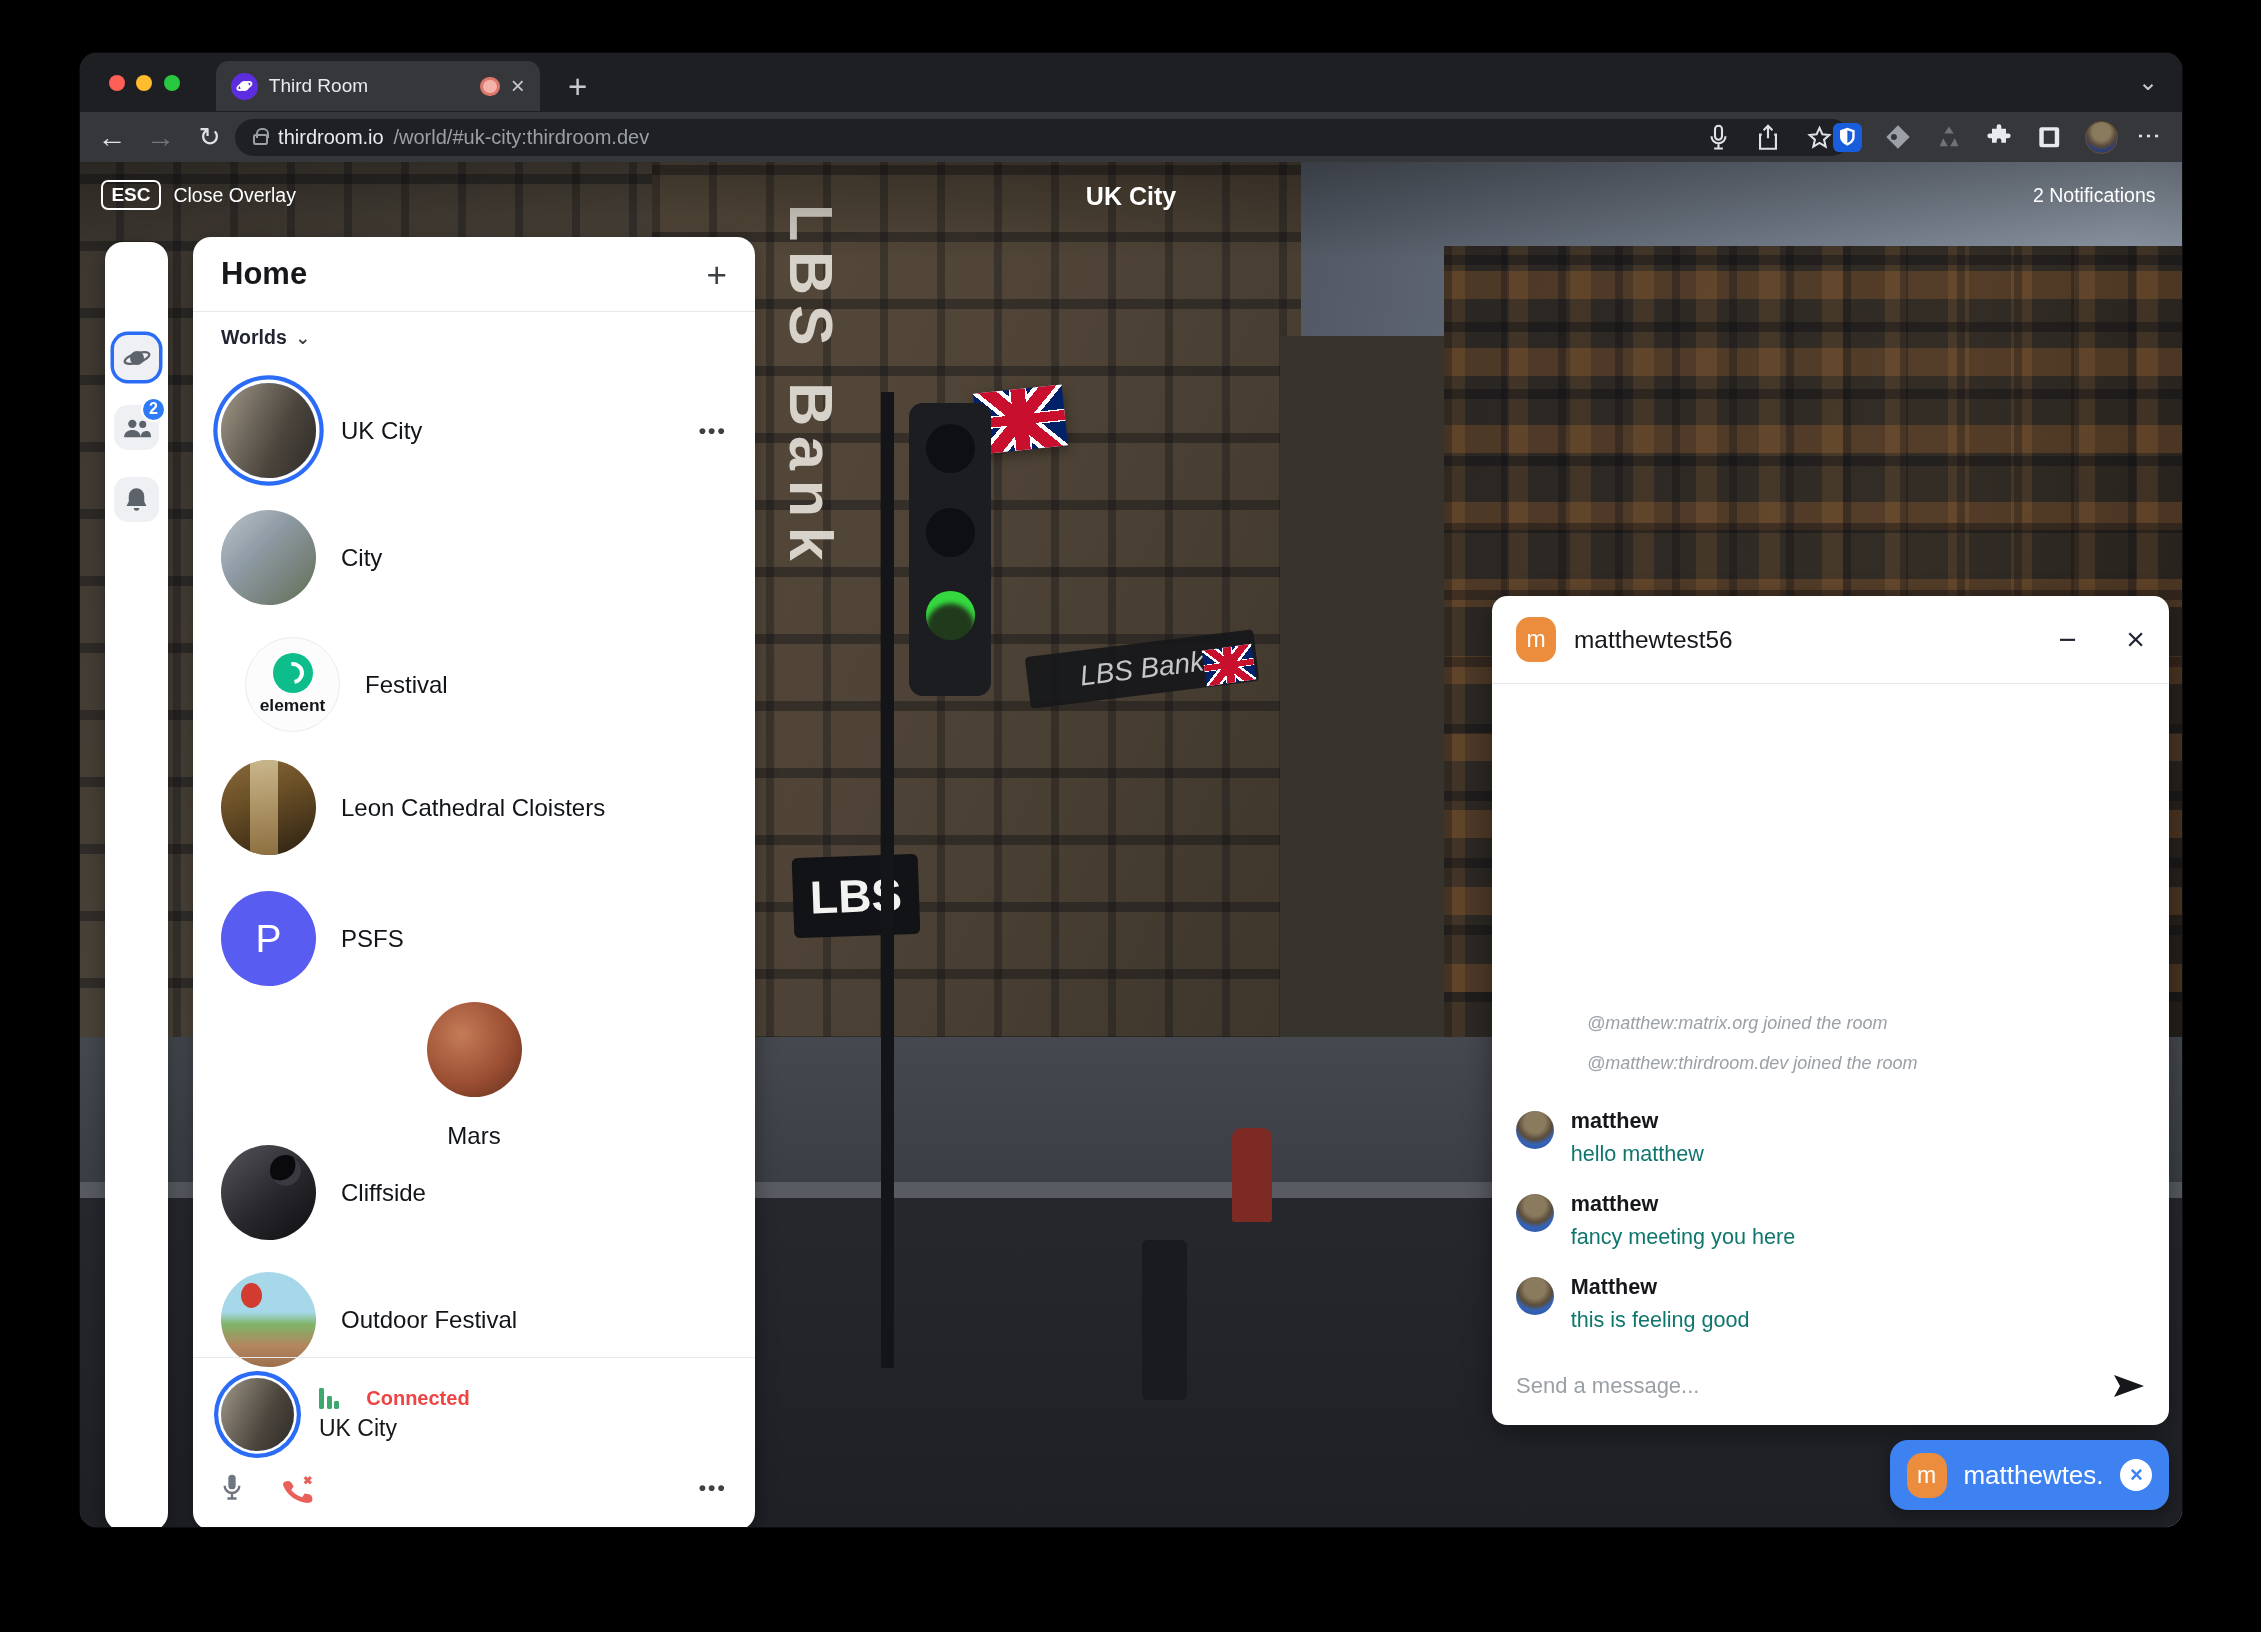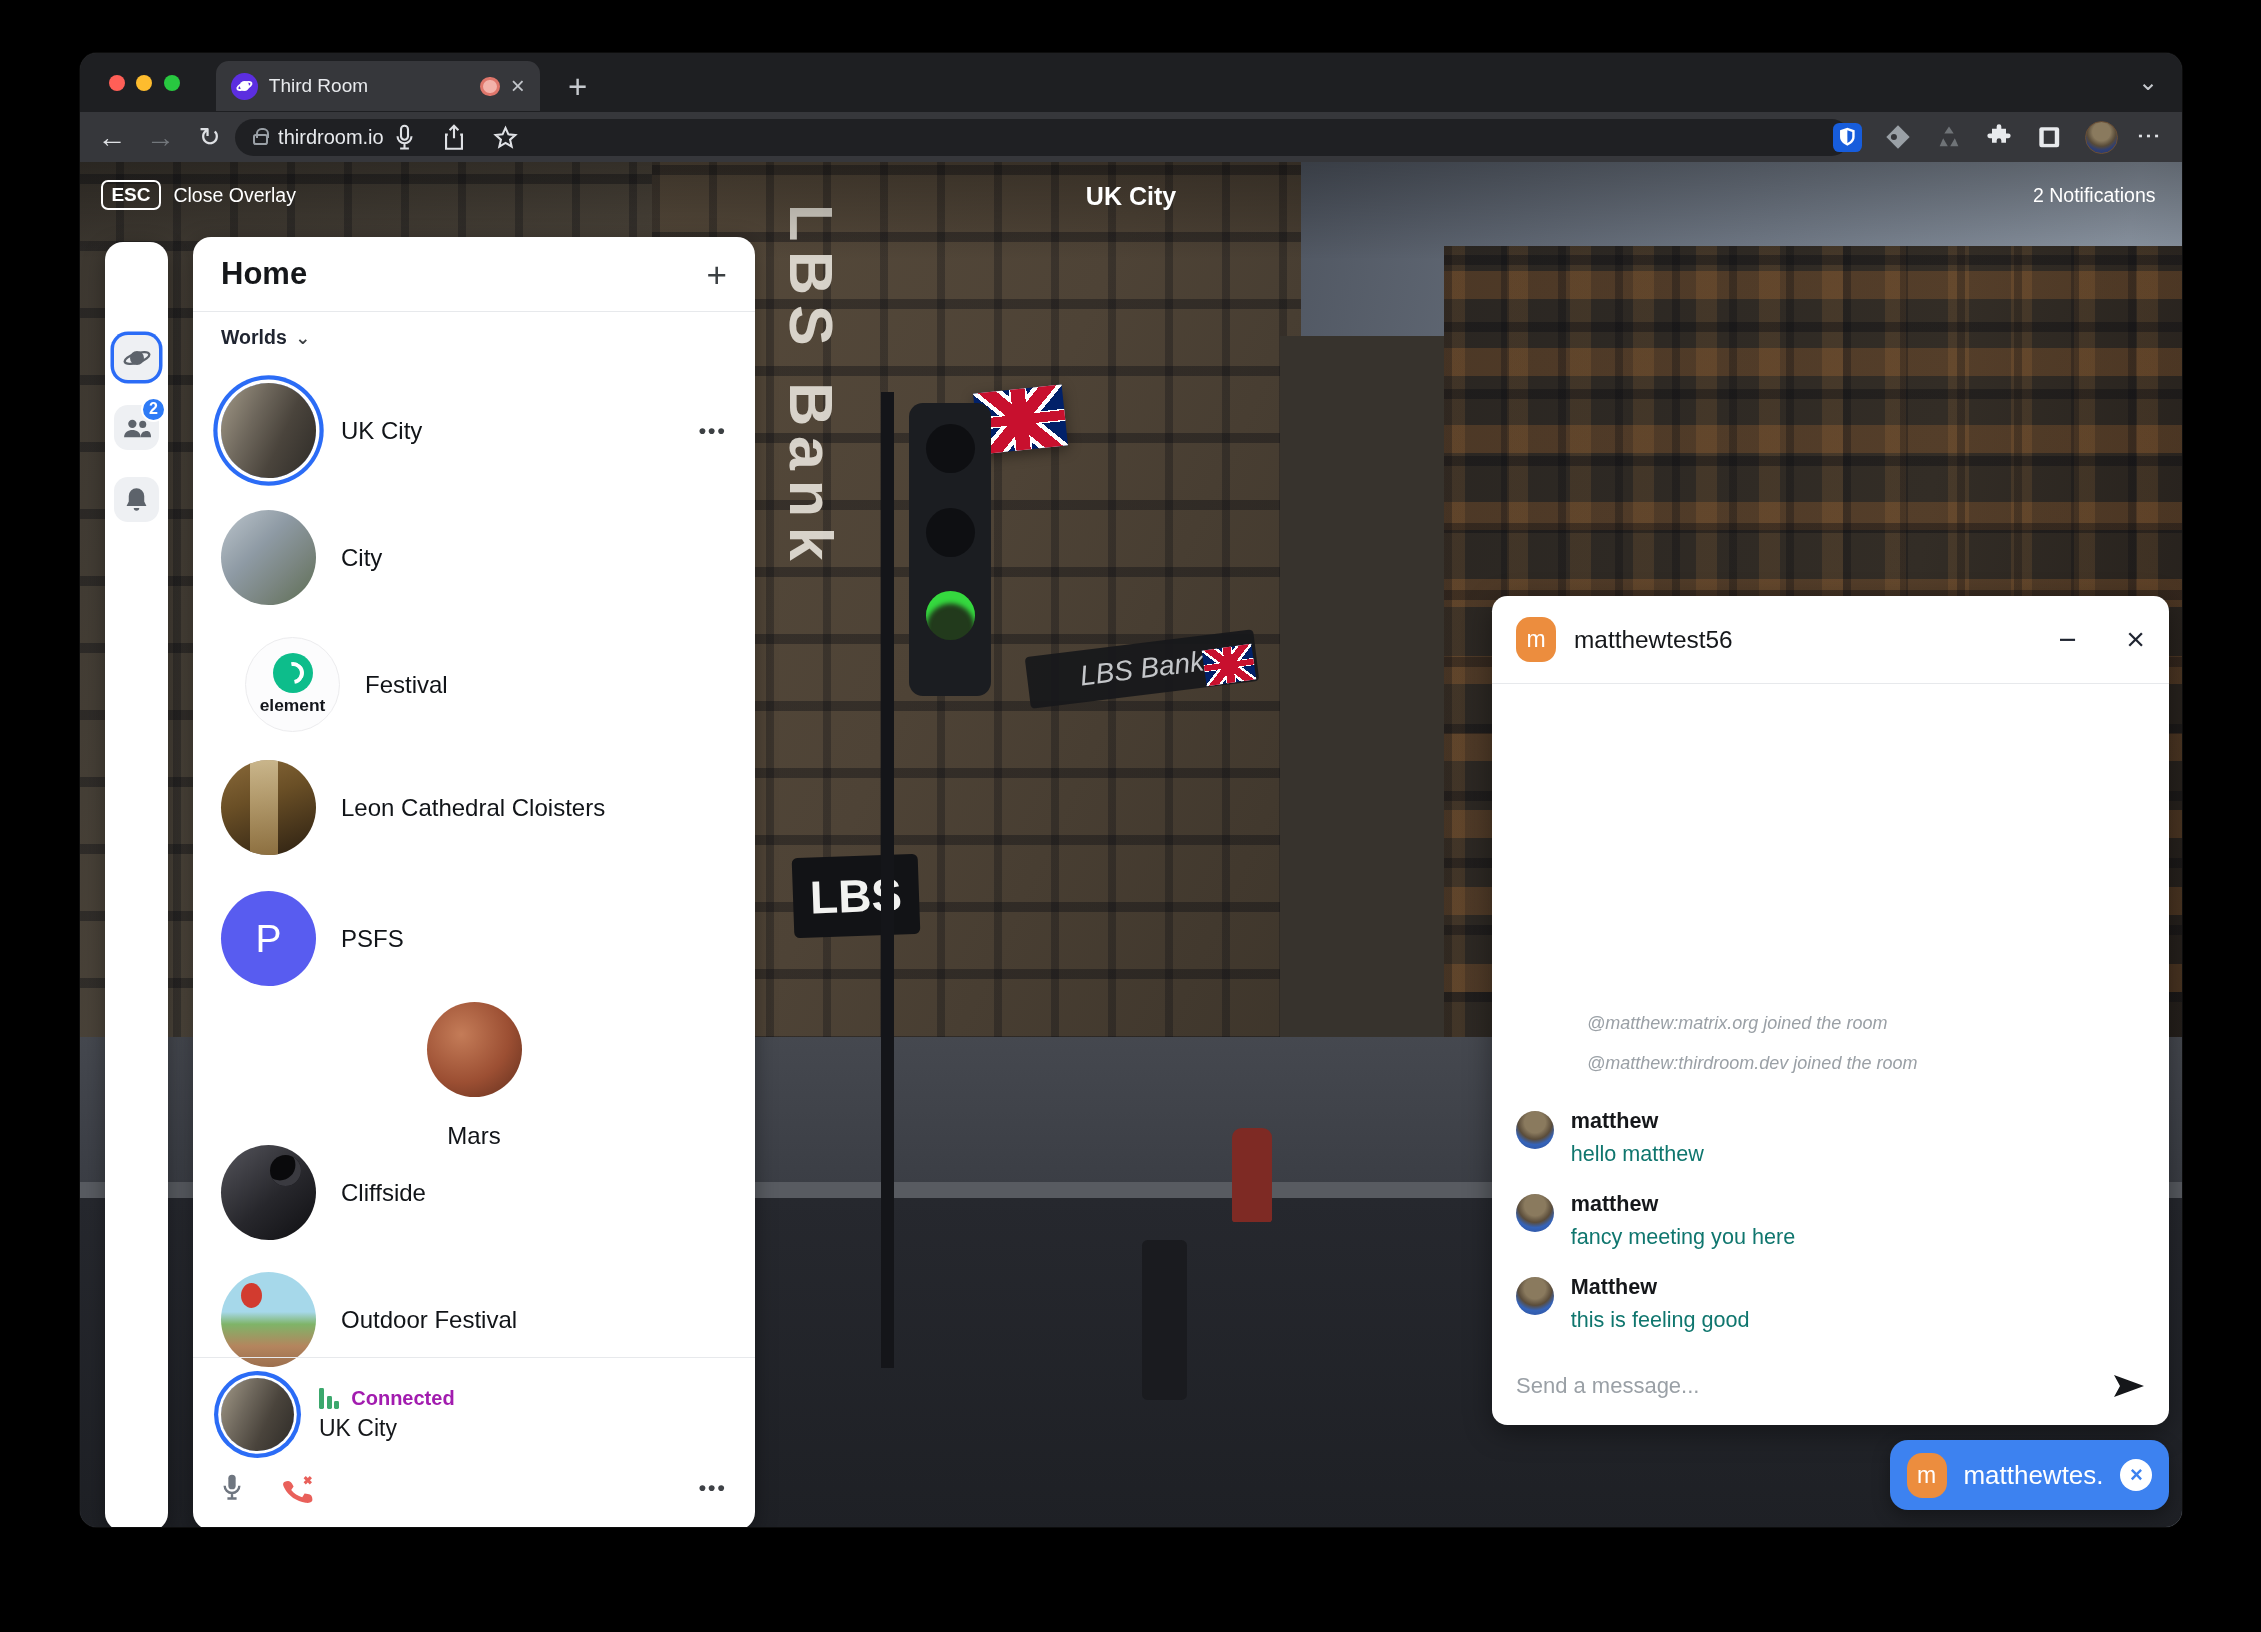--- a/index.html
+++ b/index.html
@@ -153,21 +153,21 @@
   .av-psfs { background:#585cf0; display:flex; align-items:center; justify-content:center; color:#fff; font-size:39px; }
   .av-mars { background:radial-gradient(circle at 36% 34%, #c47c58 0%, #9c4f33 55%, #5f2d1c 100%); }
   .av-cliff { background:linear-gradient(140deg,#55555c 0%,#27272c 55%,#0f0f12 100%); }
   .av-cliff:before{ content:""; position:absolute; left:49px; top:9.8px; width:31px; height:31px; border-radius:50%; background:#0a0a0c; box-shadow:inset -5.6px -5.6px 0 #3a3a40; }
   .av-fest { background:linear-gradient(180deg,#a6d8ea 0%,#a6d8ea 42%,#7fb468 55%,#b4855e 78%,#9c6f4e 100%); }
   .av-fest:before{ content:""; position:absolute; left:19.5px; top:11px; width:21px; height:25px; border-radius:50%; background:#d23b2f; }
   .home-div2 { position:absolute; left:0; top:1120px; width:100%; height:1.4px; background:#e7e9ec; }
   .conn-row { position:absolute; left:28px; top:1141px; display:flex; align-items:center; gap:25px; }
   .conn-av { width:73px; height:73px; border-radius:50%; flex:0 0 auto;
              box-shadow:0 0 0 2.8px #fff, 0 0 0 7px #2b6cf6; }
-  .conn-status { display:flex; align-items:center; gap:12px; color:#a21caf; font-weight:bold; font-size:20px; }
+  .conn-status { display:flex; align-items:center; gap:27px; color:#ef4444; font-weight:bold; font-size:20px; }
   .bars { display:flex; align-items:flex-end; gap:2.8px; }
   .bars i{ width:4.9px; background:#3ca86d; border-radius:1.4px; }
   .bars i:nth-child(1){ height:21px; } .bars i:nth-child(2){ height:12.6px; } .bars i:nth-child(3){ height:7.7px; }
   .conn-world { font-size:23px; color:#15171a; margin-top:5.6px; }
   .ctrl-row { position:absolute; left:28px; top:1226px; width:506px; height:49px; display:flex; align-items:center; gap:39px; }
   .ctrl-more { margin-left:auto; color:#3f4247; font-size:21px; letter-spacing:2.1px; font-weight:bold; }
 
   
   .chat { position:absolute; left:1412px; top:434px; width:677px; height:829px; background:#fff; border-radius:15.3px;
           z-index:5; box-shadow:0 7px 28px rgba(0,0,0,.4); display:flex; flex-direction:column; overflow:hidden; }
@@ -222,20 +222,21 @@
       <span class="strip-chevron">⌄</span>
     </div>
 
     <div class="toolbar">
       <span class="nav-ico nav-back">←</span>
       <span class="nav-ico nav-fwd">→</span>
       <span class="nav-ico nav-reload">↻</span>
       <div class="omnibox">
         <span class="lock"></span>
         <span class="url-domain">thirdroom.io</span>
+        <span class="url-path">/world/#uk-city:thirdroom.dev</span>
         <span class="omni-right">
           <span>
             <svg width="21" height="28" viewBox="0 0 24 32">
                 <rect x="8" y="2" width="8" height="16" rx="4" fill="none" stroke="#dfe1e5" stroke-width="2.4"></rect>
                 <path d="M4 14 a8 8 0 0 0 16 0 M12 22 v6 M7 28 h10" fill="none" stroke="#dfe1e5" stroke-width="2.4"></path>
               </svg>
           </span>
           <span>
             <svg width="22" height="26.5" viewBox="0 0 24 30">
                 <path d="M12 2 v14 M7 7 l5-5 5 5" fill="none" stroke="#dfe1e5" stroke-width="2.4"></path>

